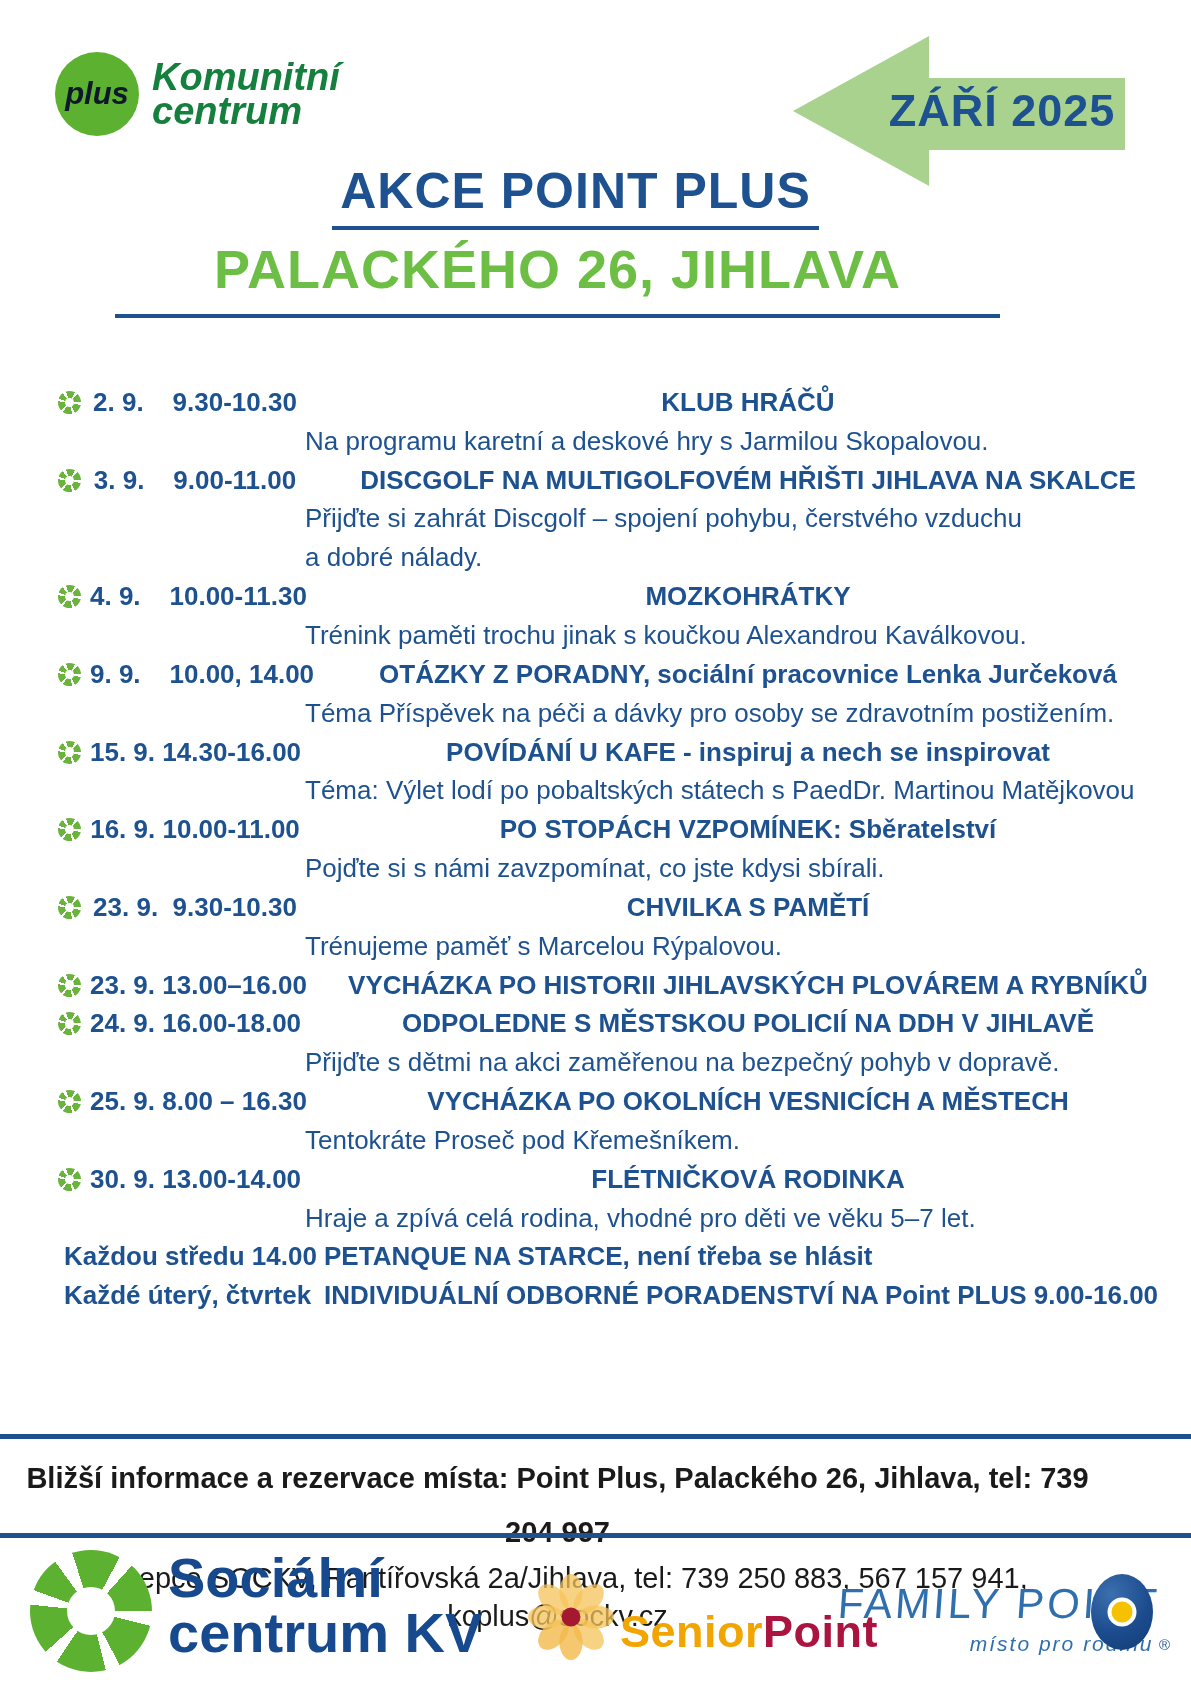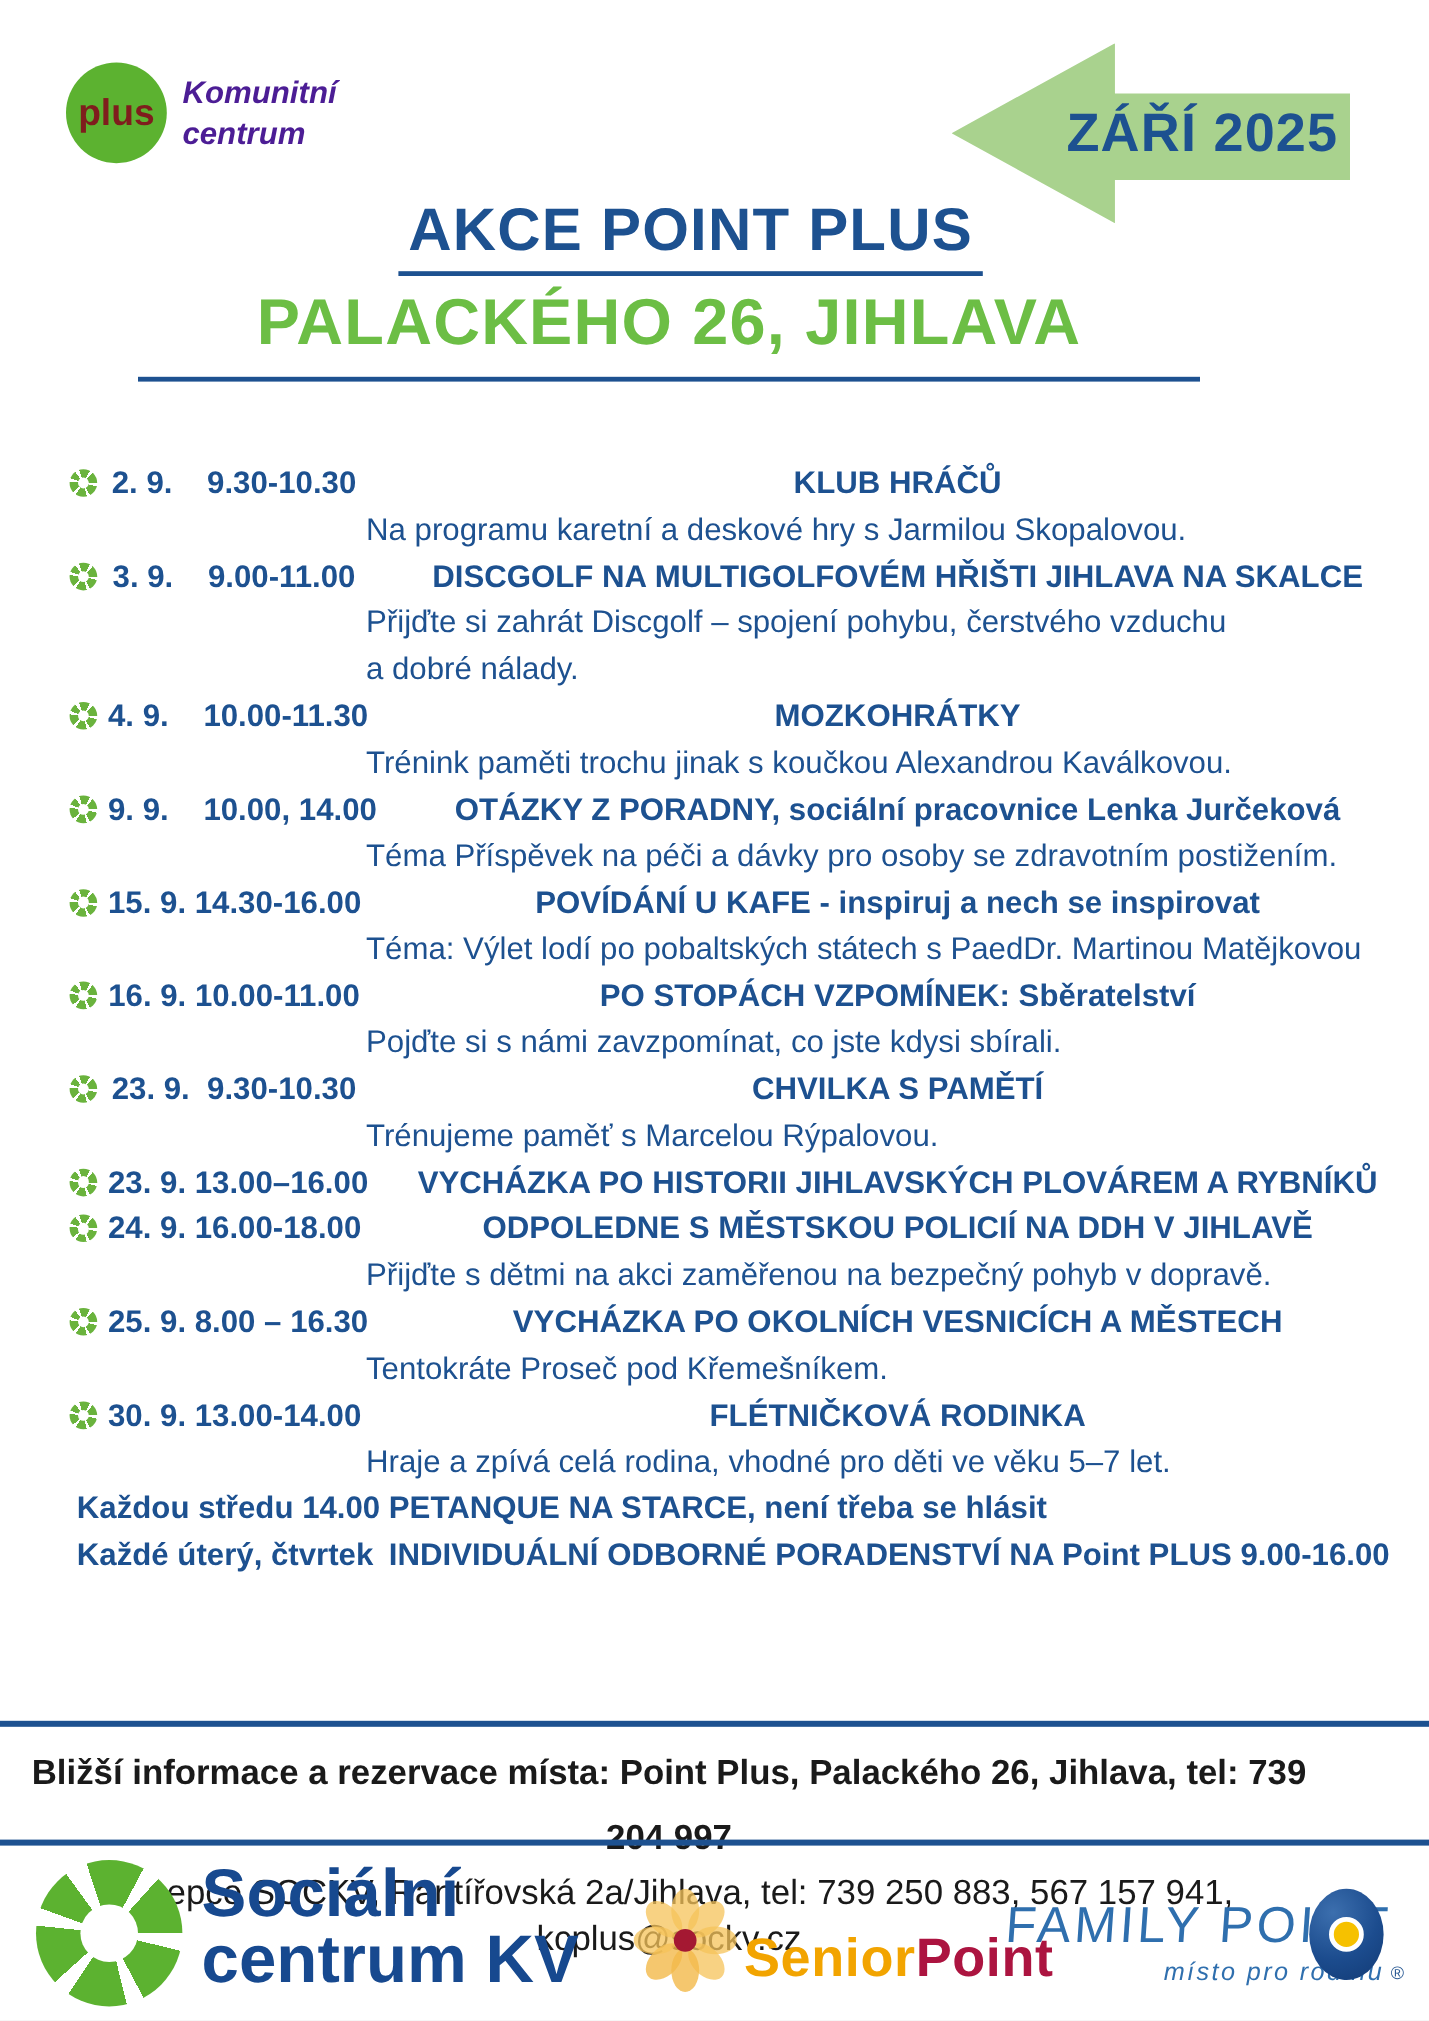--- a/index.html
+++ b/index.html
@@ -9,23 +9,23 @@
     --pitch:38.85px;
   }
   *{margin:0;padding:0;box-sizing:border-box;}
   html,body{background:#e8e8e8;}
   body{font-family:"Liberation Sans",sans-serif;}
   .page{position:relative;width:1191px;height:1684px;background:#fff;margin:0 auto;overflow:hidden;}
 
   
   .kc-logo{position:absolute;top:52px;left:55px;display:flex;align-items:center;gap:13px;}
   .kc-badge{width:84px;height:84px;border-radius:50%;background:var(--logo-green);
-    color:#7f1d1d;font-size:31px;font-weight:bold;
+    color:#0f172a;font-size:31px;font-weight:bold;font-style:italic;
     display:flex;align-items:center;justify-content:center;}
-  .kc-name{color:#4c1d95;font-weight:bold;font-style:italic;font-size:26px;line-height:34px;}
+  .kc-name{color:#15803d;font-weight:bold;font-style:italic;font-size:38px;line-height:34px;}
 
   .month-arrow{position:absolute;top:36px;left:793px;width:332px;height:150px;}
   .arrow-bg{position:absolute;inset:0;background:var(--arrow-green);
     clip-path:polygon(0% 50%, 41% 0%, 41% 28%, 100% 28%, 100% 76%, 41% 76%, 41% 100%);}
   .month-label{position:absolute;left:92px;right:6px;top:50%;transform:translateY(-50%);
     text-align:center;font-size:45px;font-weight:bold;color:var(--navy);letter-spacing:1px;}
 
   .title-block{position:absolute;top:162px;left:40px;width:1035px;text-align:center;}
   .main-title{display:inline-block;font-size:50px;font-weight:bold;color:var(--navy);
     border-bottom:4px solid var(--navy);padding:0 8px 6px;letter-spacing:1px;margin-left:36px;}

